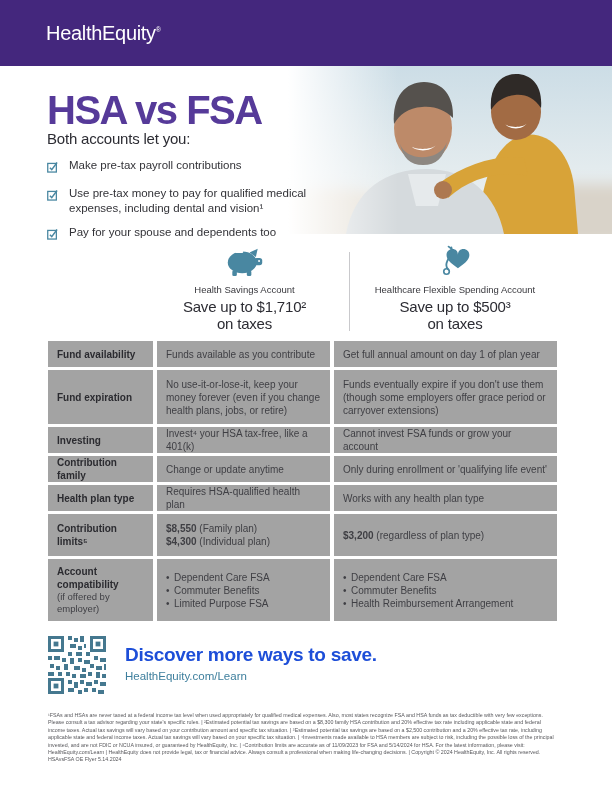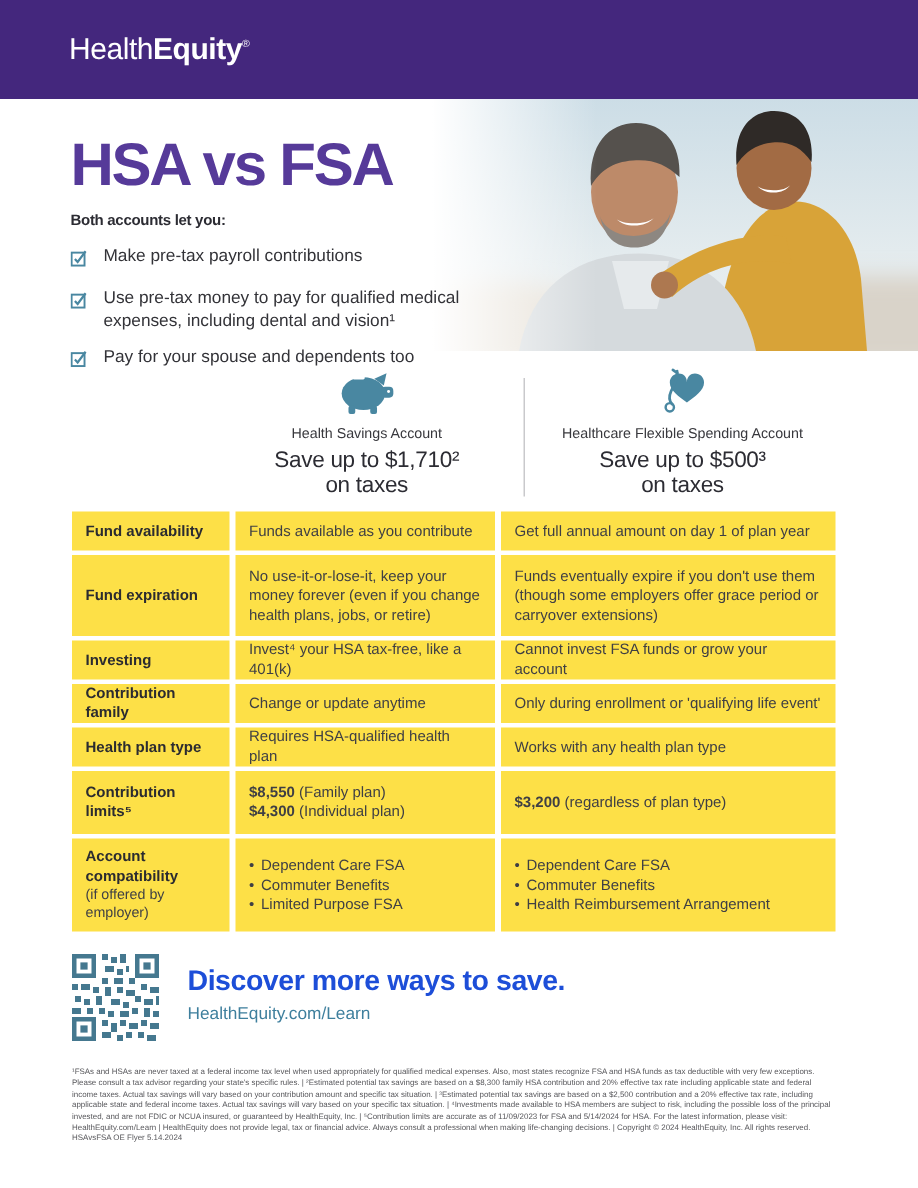--- a/index.html
+++ b/index.html
@@ -4,51 +4,51 @@
 <style>
   * { margin:0; padding:0; box-sizing:border-box; }
   html,body { background:#ffffff; }
   body { font-family:"Liberation Sans", sans-serif; }
   .page { position:relative; width:612px; height:792px; background:#ffffff; overflow:hidden; }
 
   
   .topbar { position:absolute; left:0; top:0; width:612px; height:66px; background:#44277d; display:flex; align-items:center; padding-left:46px; }
   .logo { color:#ffffff; font-size:20px; letter-spacing:-0.3px; }
   .logo .lt { font-weight:400; }
-  .logo .bd { font-weight:700; }
+  .logo .bd { font-weight:400; }
   .logo sup { font-size:7px; vertical-align:super; }
 
   
   .photo { position:absolute; right:0; top:66px; width:324px; height:168px; overflow:hidden; }
 
   
   .hero { position:absolute; left:47px; top:90px; width:310px; }
   .hero h1 { font-size:40px; font-weight:700; color:#563a99; letter-spacing:-1.5px; line-height:1; }
-  .hero .lead { margin-top:12px; font-size:10px; font-weight:700; color:#2c2c33; letter-spacing:-0.2px; }
+  .hero .lead { font-size:15px; font-weight:400; color:#2c2c33; letter-spacing:-0.2px; }
   .bullets { margin-top:11px; }
   .bullet { display:flex; gap:11px; margin-bottom:9px; align-items:flex-start; }
   .bullet .cb { flex:0 0 auto; margin-top:1px; }
   .bullet .txt { font-size:11.5px; color:#333338; line-height:1.32; width:270px; }
 
   
   .account { position:absolute; text-align:center; color:#2c2c33; }
   .account-hsa { left:157px; top:244px; width:175px; }
   .account-fsa { left:345px; top:244px; width:220px; }
   .acct-icon { height:32px; display:flex; align-items:flex-end; justify-content:center; }
   .acct-name { margin-top:8px; font-size:9.5px; color:#38383d; }
   .acct-save { margin-top:3px; font-size:15px; font-weight:400; line-height:1.15; letter-spacing:-0.2px; }
   .vdivider { position:absolute; left:349px; top:252px; width:1px; height:79px; background:#c9c9cc; }
 
   
   .table { position:absolute; left:48px; top:341px; width:509px; display:grid;
            grid-template-columns:105px 173px 223px;
            grid-template-rows:26px 54px 26px 26px 26px 42px 62px;
            gap:3px 4px; }
   .trow { display:contents; }
-  .cell { background:#fde047; display:flex; flex-direction:column; justify-content:center; padding:4px 9px; font-size:10px; line-height:1.3; color:#3f3f44; }
+  .cell { background:#a3a3a3; display:flex; flex-direction:column; justify-content:center; padding:4px 9px; font-size:10px; line-height:1.3; color:#3f3f44; }
   .cell.label { font-weight:700; color:#2b2b30; padding-left:9px; }
   .cell .sub { font-weight:400; font-size:9.5px; color:#3f3f44; }
   .amt { font-weight:700; }
   ul.mini { list-style:none; }
   ul.mini li { padding-left:8px; position:relative; }
   ul.mini li::before { content:"•"; position:absolute; left:0; top:0; }
 
   
   .cta { position:absolute; left:48px; top:636px; display:flex; gap:19px; align-items:flex-start; }
   .qr { width:58px; height:58px; }

